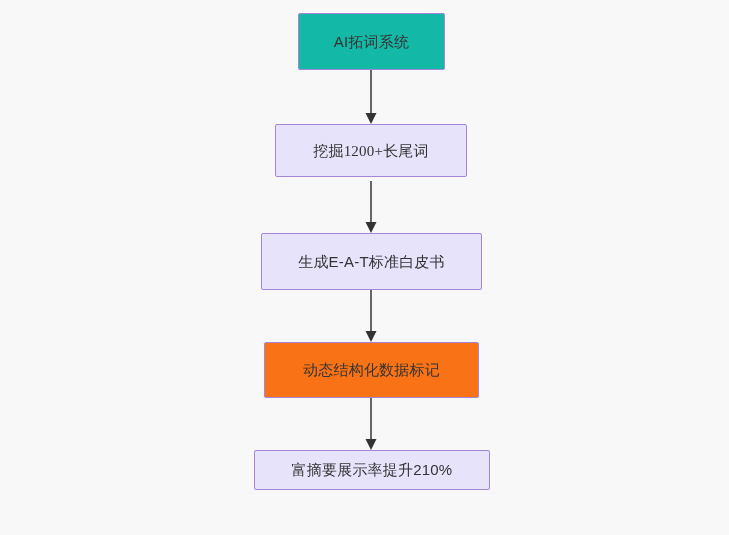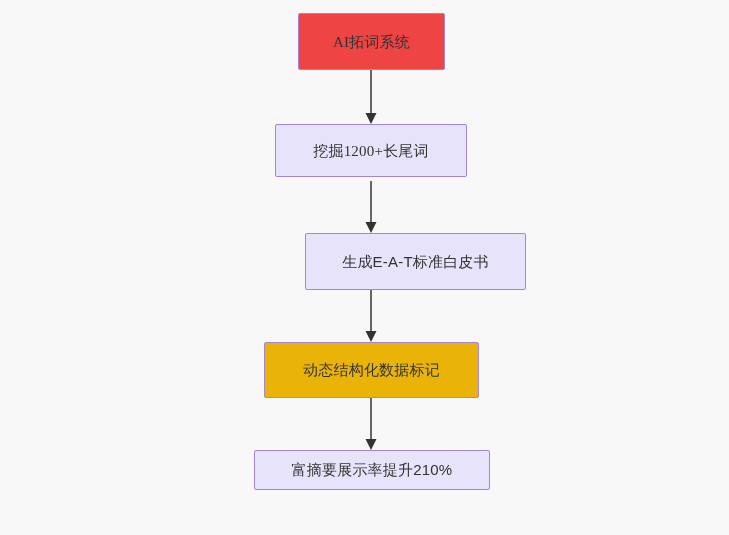--- a/index.html
+++ b/index.html
@@ -83,33 +83,33 @@
     </svg>
   </div>
 
   <div class="flow-edge" id="edge-4" style="left: 364px; top: 398px;">
     <svg width="14" height="52" viewBox="0 0 14 52">
       <line class="edge-line" x1="7" y1="0" x2="7" y2="41" style="stroke: rgb(102, 102, 102);"></line>
       <polygon class="edge-head" points="7,52 1.5,41 12.5,41" style="fill: rgb(51, 51, 51);"></polygon>
     </svg>
   </div>
 
-  <div class="flow-node" id="node-1" style="left: 298px; top: 13px; width: 147px; height: 57px; background: #ef4444; border-color: rgb(165, 133, 216); color: rgb(51, 51, 51); font-family: Liberation Serif, serif;">
+  <div class="flow-node" id="node-1" style="left: 298px; top: 13px; width: 147px; height: 57px; background: #14b8a6; border-color: rgb(165, 133, 216); color: rgb(51, 51, 51);">
     <span class="node-label">AI拓词系统</span>
   </div>
 
   <div class="flow-node" id="node-2" style="left: 275px; top: 124px; width: 192px; height: 53px; background: rgb(231, 227, 251); border-color: rgb(165, 133, 216); color: rgb(51, 51, 51); font-family: Liberation Serif, serif;">
     <span class="node-label">挖掘1200+长尾词</span>
   </div>
 
-  <div class="flow-node" id="node-3" style="left: 261px; top: 233px; width: 221px; height: 57px; background: rgb(231, 227, 251); border-color: rgb(165, 133, 216); color: rgb(51, 51, 51); margin-left: 44px;">
+  <div class="flow-node" id="node-3" style="left: 261px; top: 233px; width: 221px; height: 57px; background: rgb(231, 227, 251); border-color: rgb(165, 133, 216); color: rgb(51, 51, 51);">
     <span class="node-label">生成E-A-T标准白皮书</span>
   </div>
 
-  <div class="flow-node" id="node-4" style="left: 264px; top: 342px; width: 215px; height: 56px; background: #eab308; border-color: rgb(165, 133, 216); color: rgb(51, 51, 51);">
+  <div class="flow-node" id="node-4" style="left: 264px; top: 342px; width: 215px; height: 56px; background: #f97316; border-color: rgb(165, 133, 216); color: rgb(51, 51, 51);">
     <span class="node-label">动态结构化数据标记</span>
   </div>
 
   <div class="flow-node" id="node-5" style="left: 254px; top: 450px; width: 236px; height: 40px; background: rgb(231, 227, 251); border-color: rgb(165, 133, 216); color: rgb(51, 51, 51);">
     <span class="node-label">富摘要展示率提升210%</span>
   </div>
 
 </div>
 
 </body></html>

